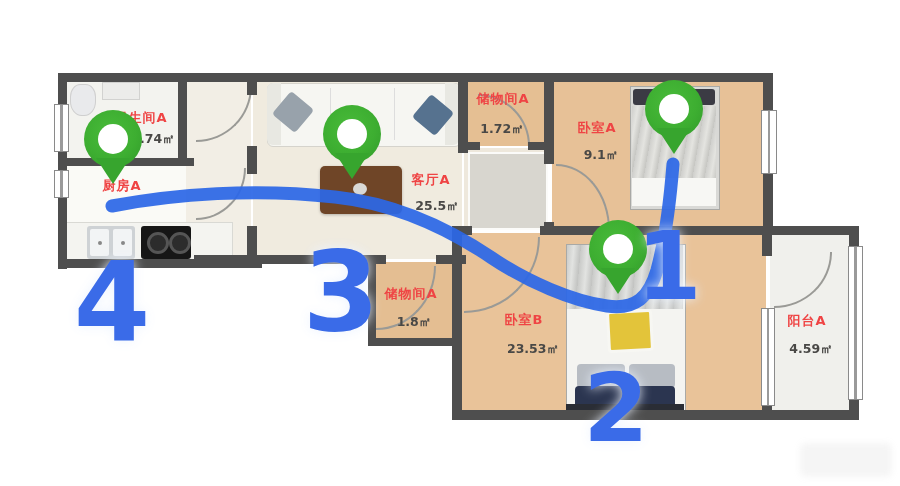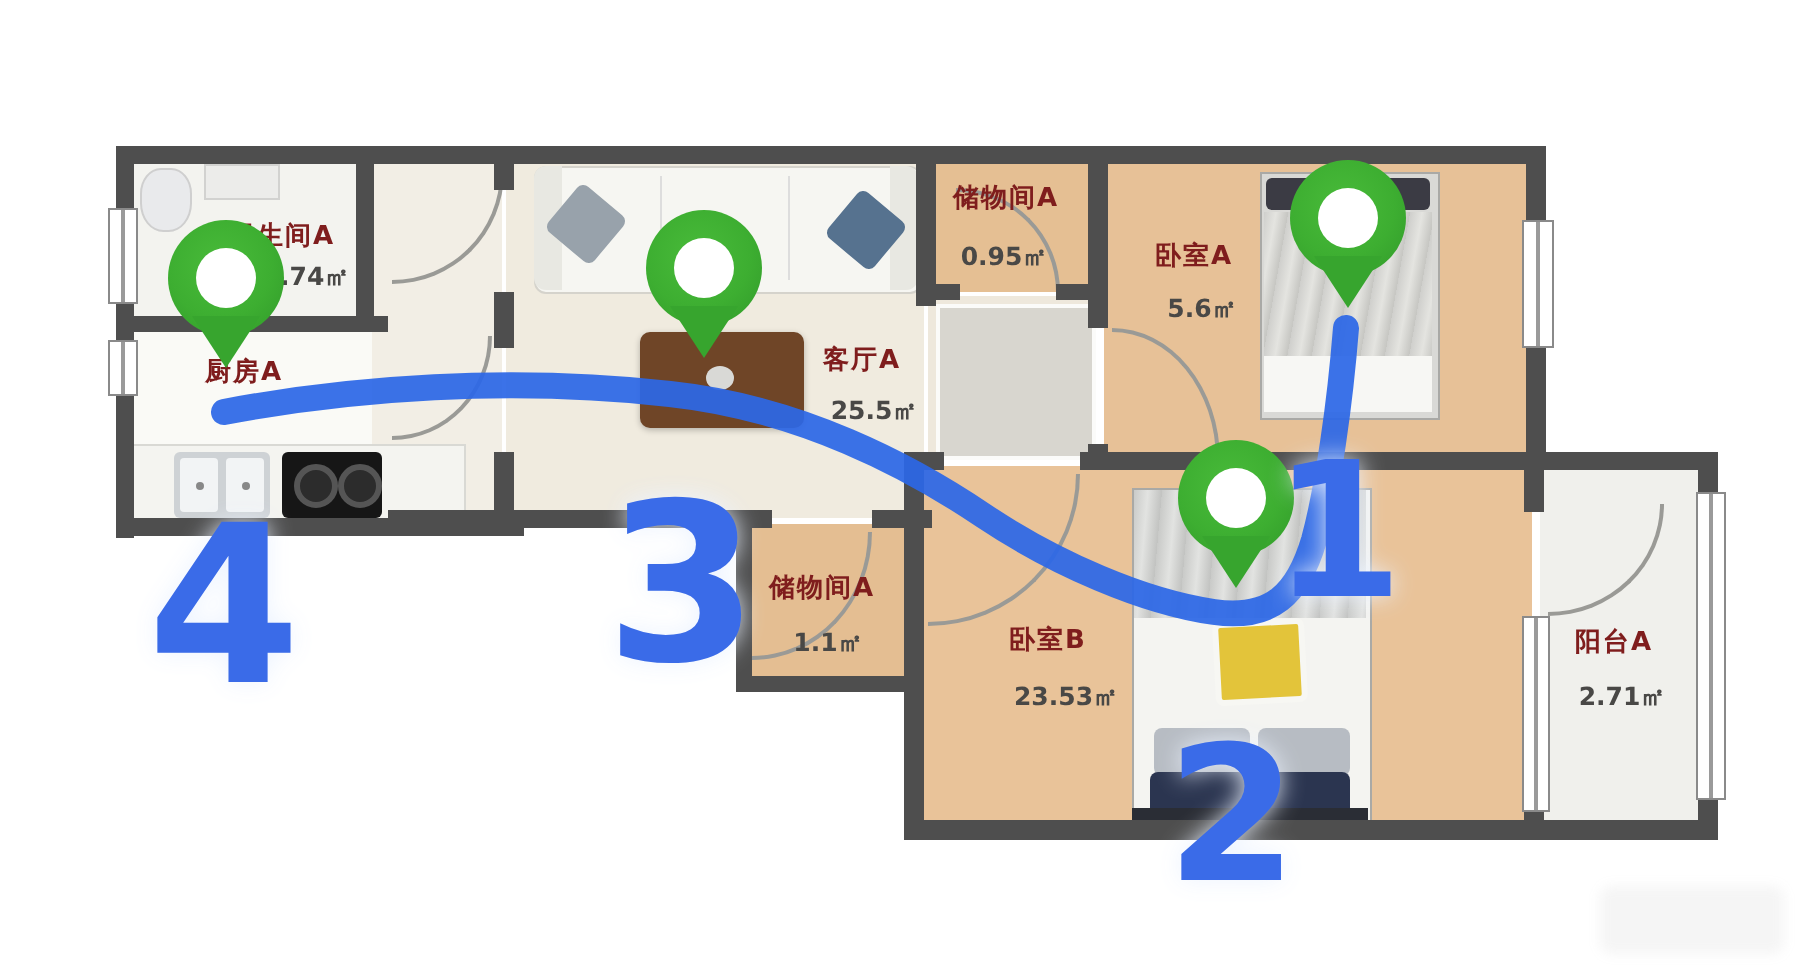--- a/index.html
+++ b/index.html
@@ -12,21 +12,21 @@
   
   .window-v{position:absolute;z-index:32;background:linear-gradient(to right,#fff 42%,#9a9a9a 42%,#9a9a9a 58%,#fff 58%);border:1px solid #8a8a8a;}
   
   .arc{position:absolute;z-index:22;}
   .arc.br{border-right:2px solid #9a9a96;border-bottom:2px solid #9a9a96;border-radius:0 0 100% 0;}
   .arc.tr{border-top:2px solid #9a9a96;border-right:2px solid #9a9a96;border-radius:0 100% 0 0;}
   
   .furn{position:absolute;z-index:20;}
   
   .room-label,.room-area{position:absolute;z-index:25;transform:translate(-50%,-50%);
-     color:#7f1d1d;white-space:nowrap;}
+     color:#ef4444;white-space:nowrap;}
   .room-label{font-size:13px;font-weight:700;letter-spacing:1px;}
   .room-area{font-size:12.5px;font-weight:600;color:#494846;}
   
   #route-svg{position:absolute;left:0;top:0;z-index:40;pointer-events:none;}
   
   .pin{position:absolute;width:58px;height:76px;z-index:50;cursor:pointer;}
   .pin .head{position:absolute;left:0;top:0;width:58px;height:58px;border-radius:50%;
      background:radial-gradient(circle at 45% 40%, #49bb3a 0%, #3dae31 55%, #31992a 100%);}
   .pin .hole{position:absolute;left:14px;top:14px;width:30px;height:30px;border-radius:50%;background:#fff;}
   .pin .tail{position:absolute;top:48px;left:50%;transform:translateX(-50%);width:0;height:0;
@@ -139,29 +139,29 @@
   <div class="window-v" style="left:761px;top:110px;width:14px;height:62px;"></div>
   <div class="window-v" style="left:761px;top:308px;width:12px;height:96px;"></div>
   <div class="window-v" style="left:848px;top:246px;width:13px;height:152px;"></div>
 
   <div class="room-label" style="left:141px;top:118px;">卫生间A</div>
   <div class="room-area" style="left:153px;top:139px;">2.74㎡</div>
   <div class="room-label" style="left:122px;top:186px;">厨房A</div>
   <div class="room-label" style="left:431px;top:180px;text-align:right;">客厅A</div>
   <div class="room-area" style="left:437px;top:206px;">25.5㎡</div>
   <div class="room-label" style="left:503px;top:99px;">储物间A</div>
-  <div class="room-area" style="left:502px;top:129px;">0.95㎡</div>
+  <div class="room-area" style="left:502px;top:129px;">1.72㎡</div>
   <div class="room-label" style="left:597px;top:128px;">卧室A</div>
-  <div class="room-area" style="left:601px;top:155px;">5.6㎡</div>
+  <div class="room-area" style="left:601px;top:155px;">9.1㎡</div>
   <div class="room-label" style="left:411px;top:294px;">储物间A</div>
-  <div class="room-area" style="left:414px;top:322px;">1.1㎡</div>
+  <div class="room-area" style="left:414px;top:322px;">1.8㎡</div>
   <div class="room-label" style="left:524px;top:320px;">卧室B</div>
   <div class="room-area" style="left:533px;top:349px;">23.53㎡</div>
   <div class="room-label" style="left:807px;top:321px;">阳台A</div>
-  <div class="room-area" style="left:811px;top:349px;">2.71㎡</div>
+  <div class="room-area" style="left:811px;top:349px;">4.59㎡</div>
 
   <svg id="route-svg" width="900" height="486" viewBox="0 0 900 486">
     <path d="M112,206 C175,194 255,188 335,197 C400,204 455,233 492,258 C528,282 572,301 607,306 C636,310 649,297 657,270 C664,244 670,202 673,164" fill="none" stroke="#2c67e6" stroke-width="13" stroke-linecap="round" opacity="0.93"></path>
   </svg>
 
   <div class="pin" style="left:645px;top:80px;">
     <div class="head"></div>
     <div class="tail"></div>
     <div class="hole"></div>
   </div>

